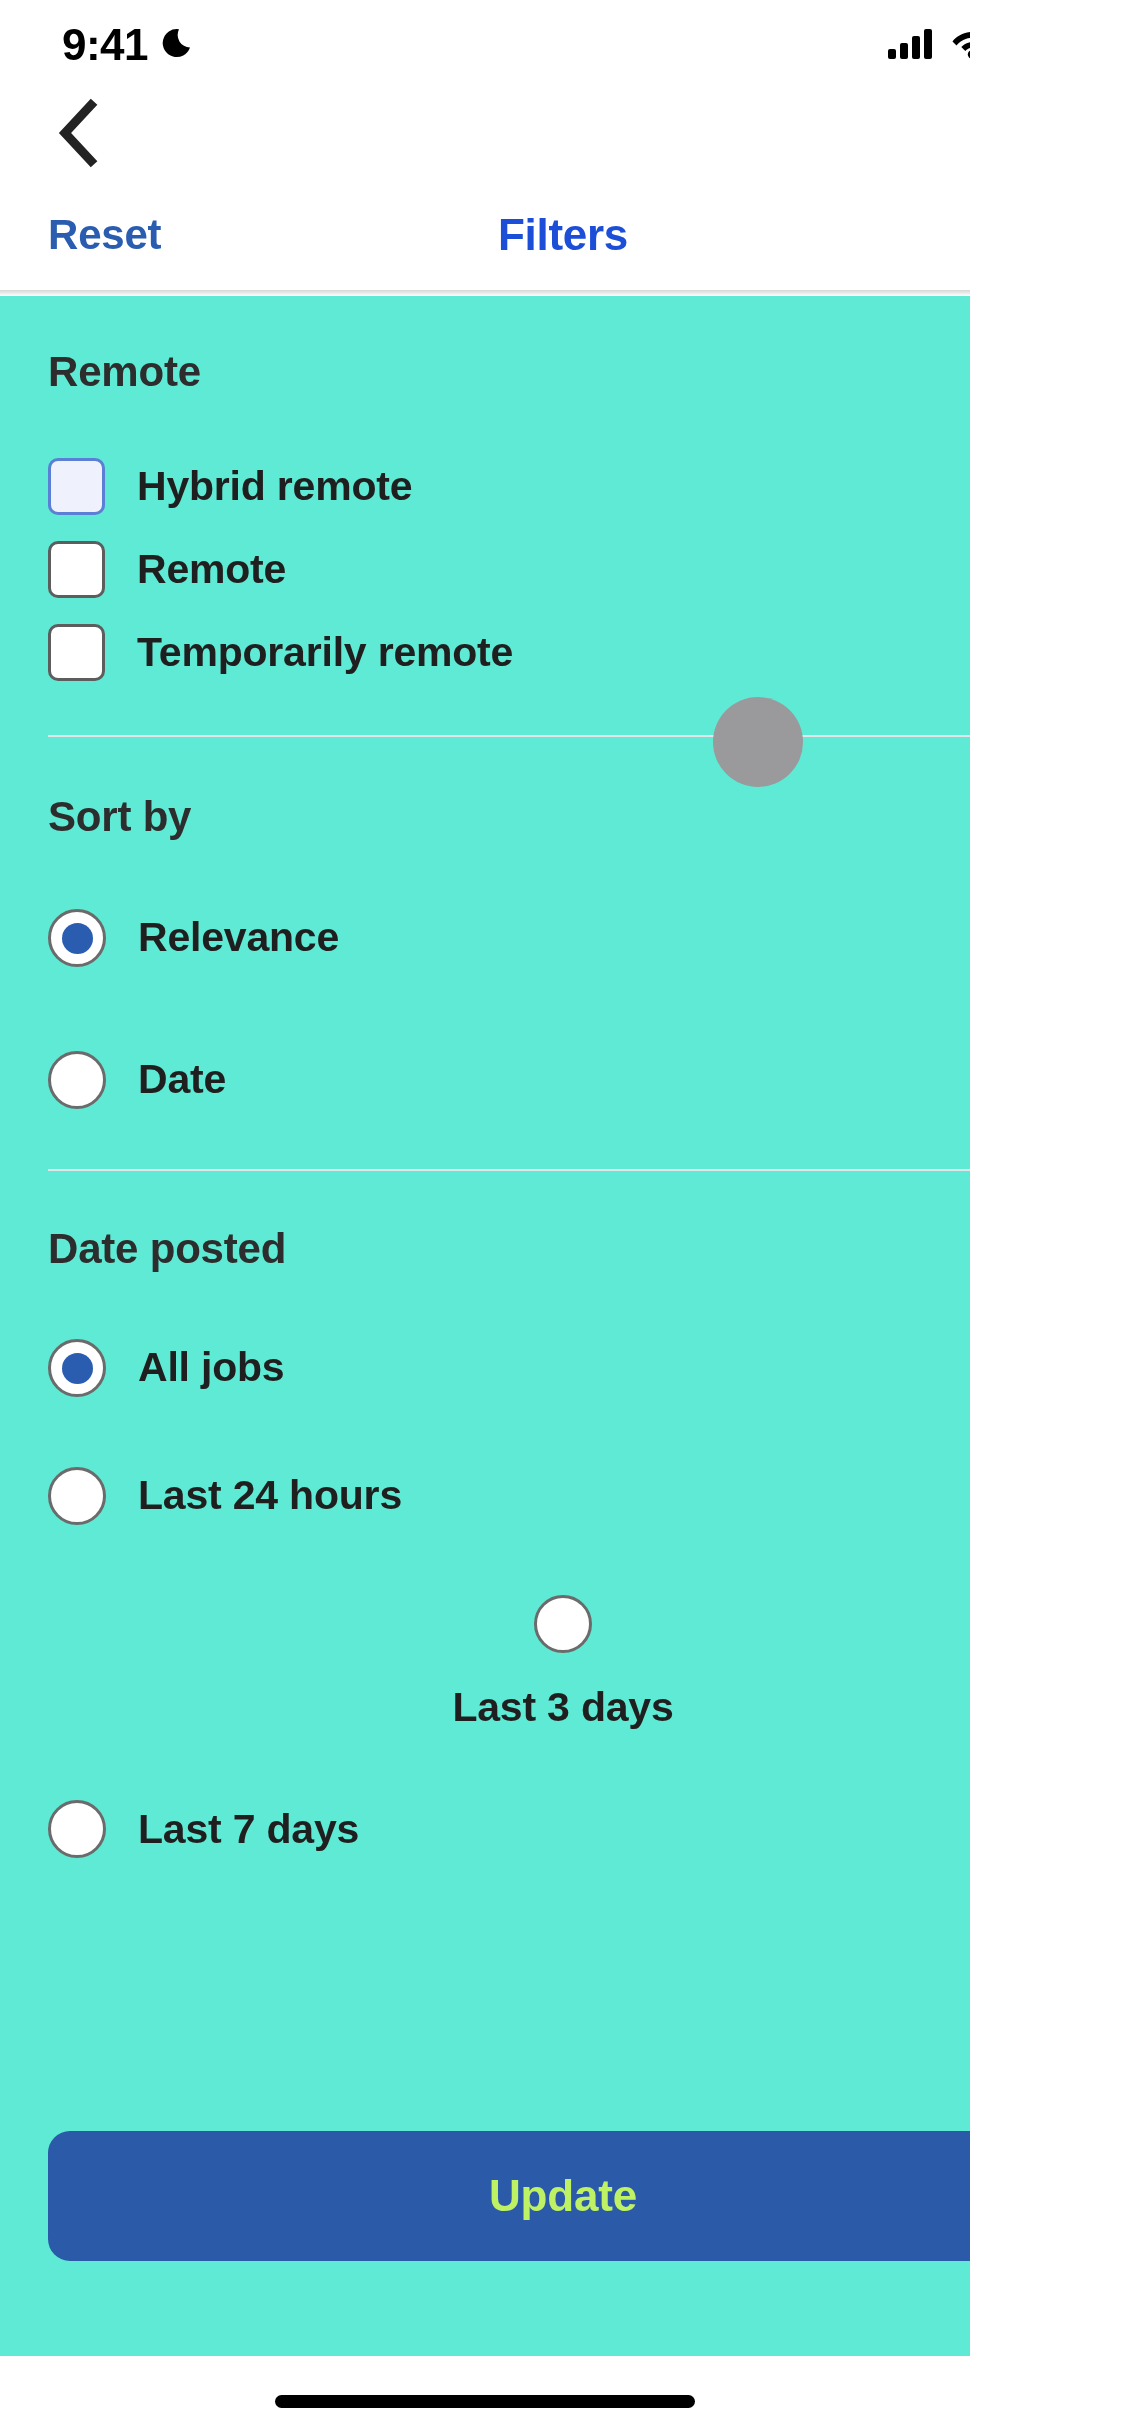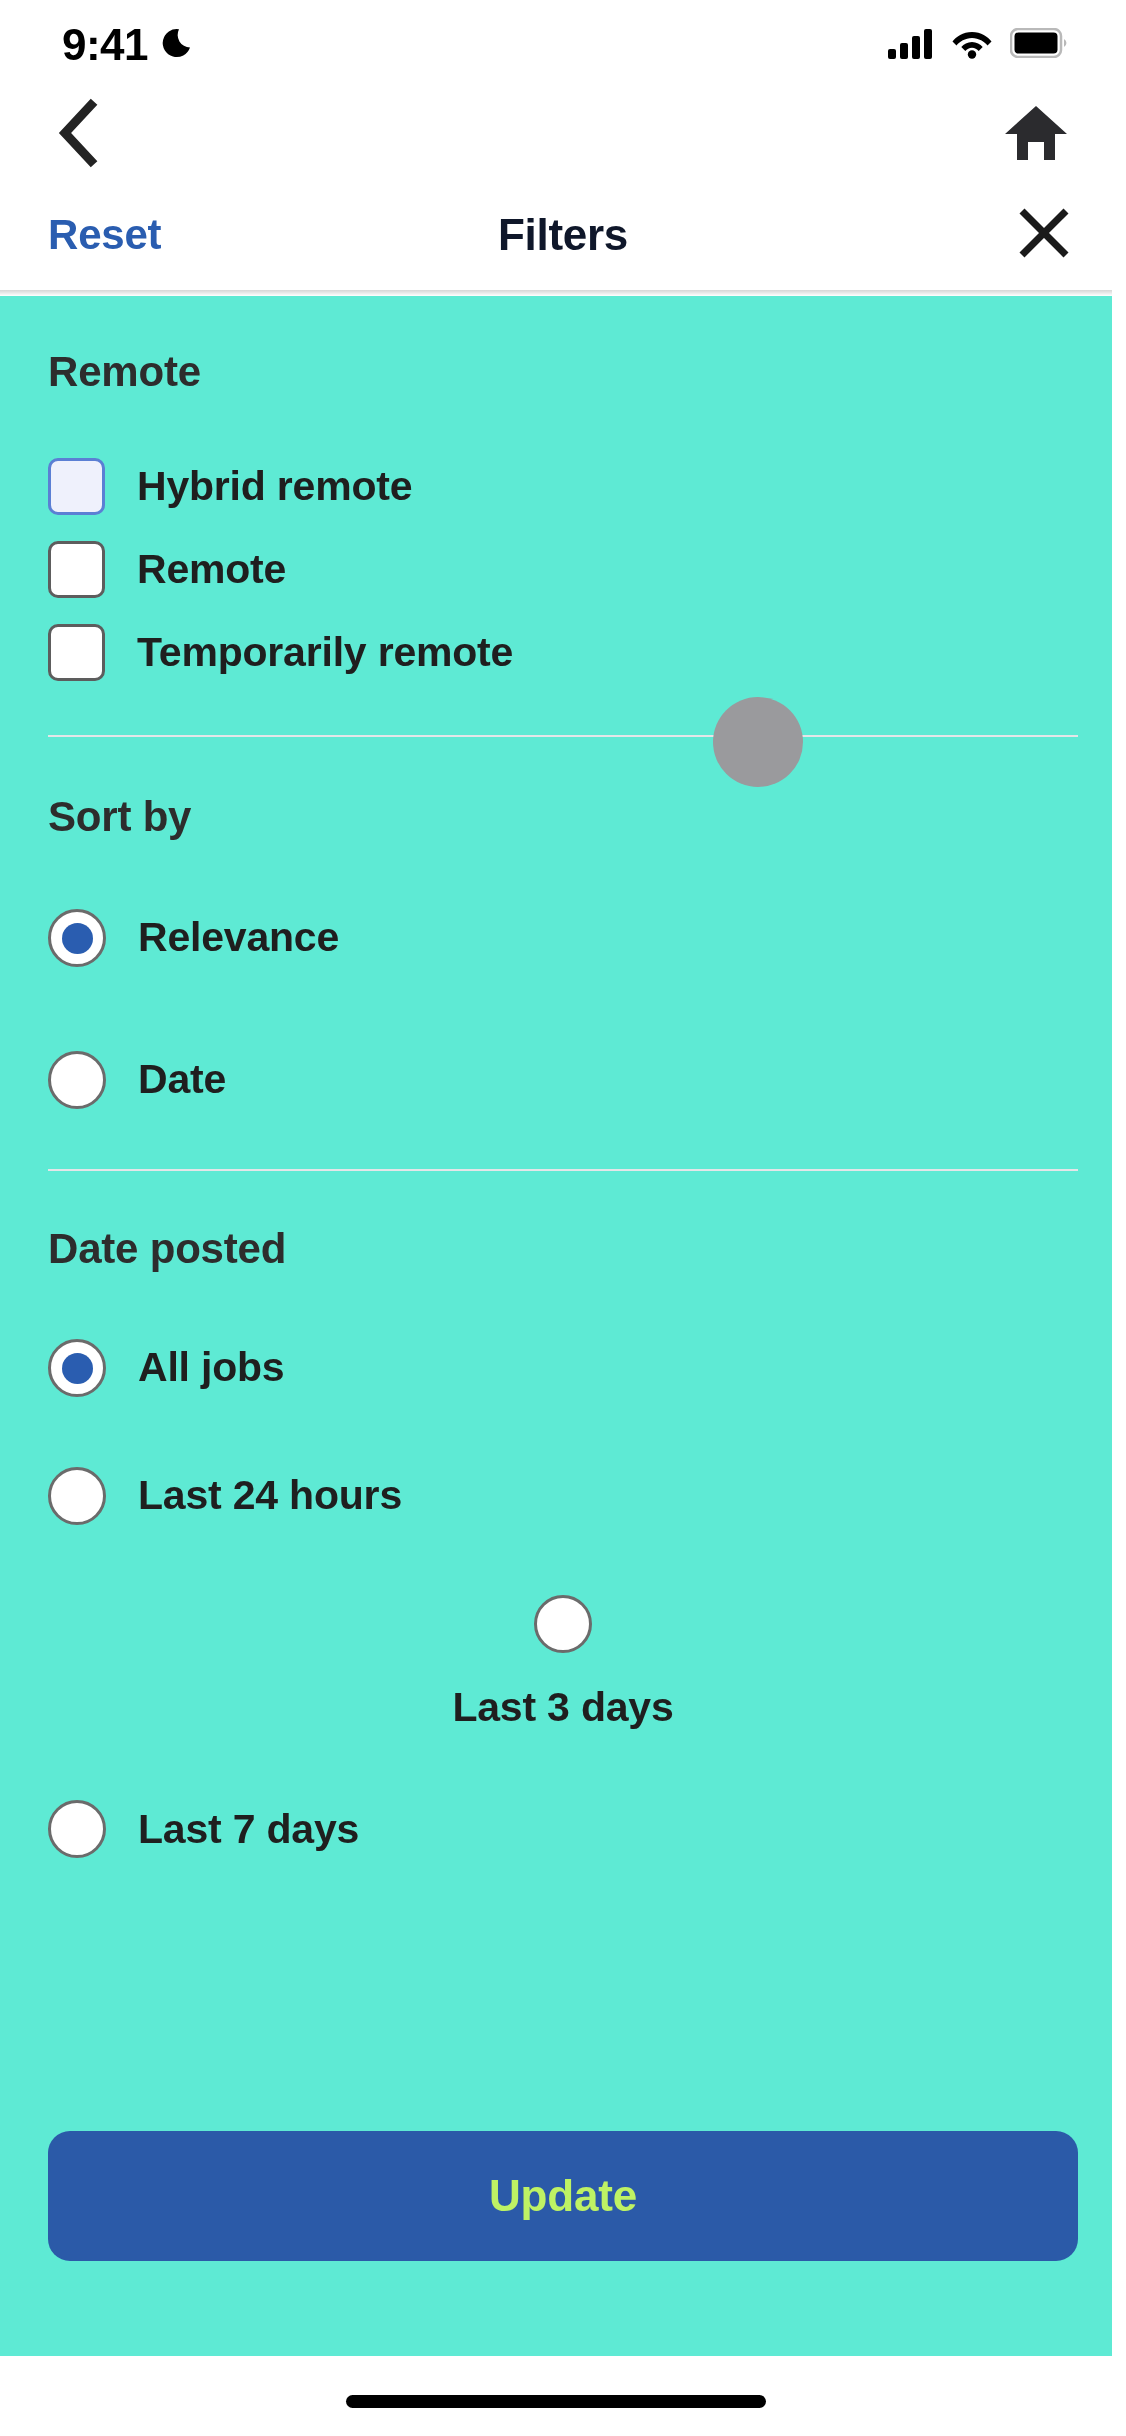--- a/index.html
+++ b/index.html
@@ -7,21 +7,21 @@
   html, body {
     width: 1126px;
     height: 2436px;
     background: #ffffff;
     font-family: "Liberation Sans", sans-serif;
     overflow: hidden;
   }
 
   #screen {
     position: relative;
-    width: 1112px;
+    width: 970px;
     height: 2436px;
     background: #ffffff;
     overflow: hidden;
   }
 
   
   .status-bar {
     position: absolute;
     top: 0; left: 0;
     width: 1126px;
@@ -85,21 +85,21 @@
     font-weight: 700;
     color: #2a5db0;
     cursor: pointer;
     letter-spacing: -0.2px;
   }
   .filters-title {
     width: 100%;
     text-align: center;
     font-size: 44px;
     font-weight: 700;
-    color: #0f172a;
+    color: #1d4ed8;
     letter-spacing: -0.3px;
   }
   .close-btn {
     position: absolute;
     right: 46px;
     width: 72px; height: 72px;
     display: flex; align-items: center; justify-content: center;
     cursor: pointer;
   }
   .header-shadow {

